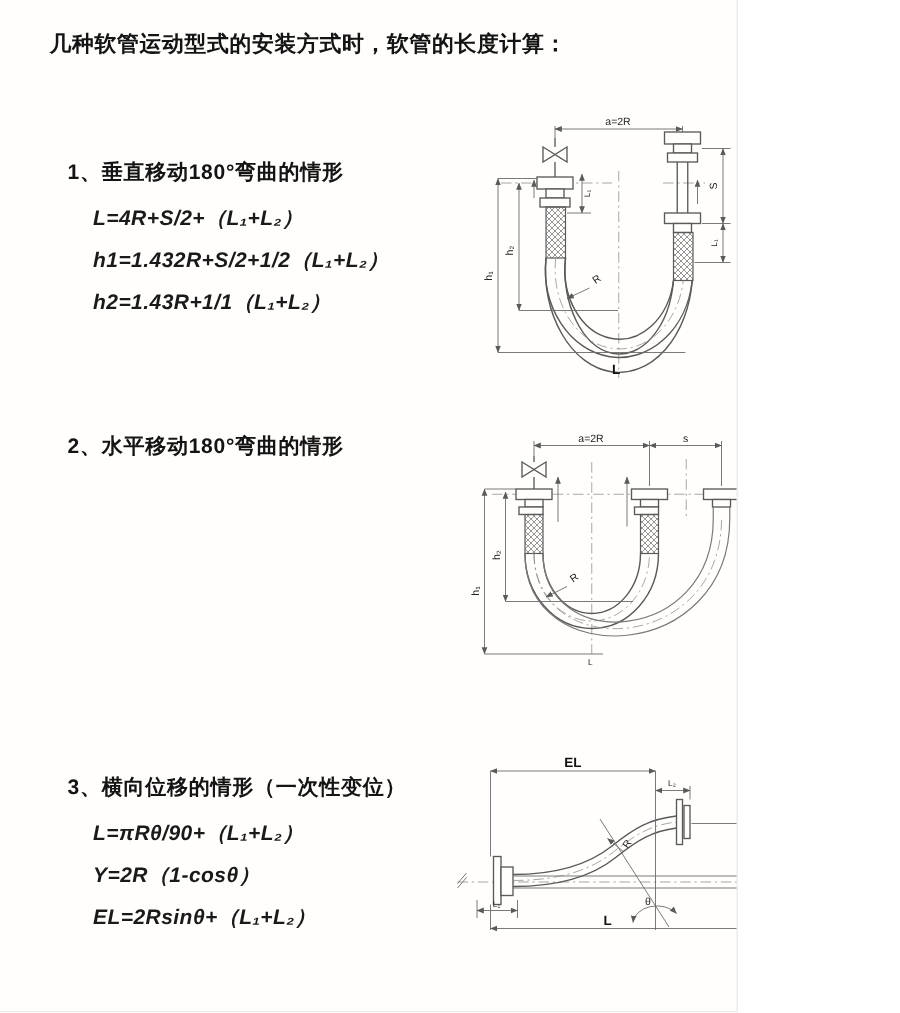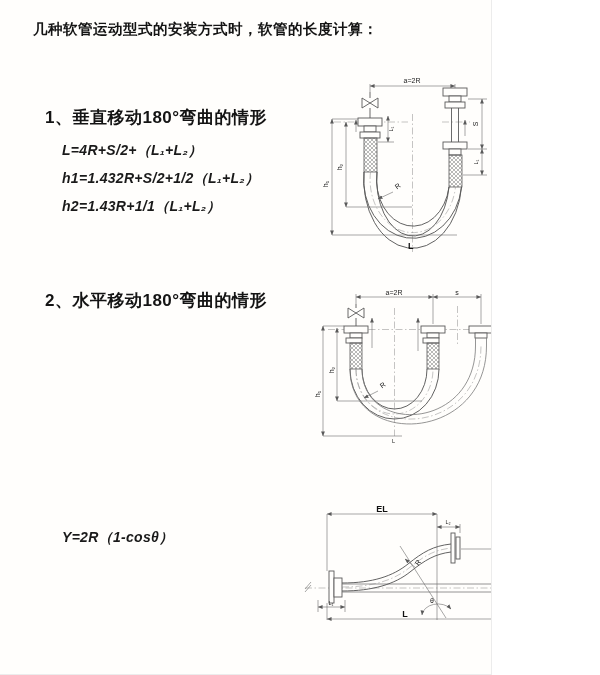--- a/index.html
+++ b/index.html
@@ -8,21 +8,21 @@
     background:#fffefc;overflow:hidden;
     font-family:"Liberation Sans","DejaVu Sans",sans-serif;
     border-right:1px solid #ececec;border-bottom:1px solid #ececec;
     box-sizing:border-box;
   }
   .title{
     position:absolute;left:33px;top:20px;
     font-size:14.5px;font-weight:bold;color:#141414;letter-spacing:.5px;
   }
   .sec{position:absolute;left:45px;}
-  .heading{font-size:17px;font-weight:bold;color:#141414;letter-spacing:.5px;}
+  .heading{font-size:14px;font-weight:bold;color:#141414;letter-spacing:.5px;}
   .formulas{margin:7px 0 0 17px;font-style:italic;}
   .formula{
     font-size:14px;font-weight:bold;color:#1a1a1a;
     line-height:28px;letter-spacing:.3px;white-space:pre;
   }
   svg.diag{position:absolute;}
   
   .ln   {stroke:#5a5a5a;stroke-width:.9;fill:none;}
   .fit  {stroke:#5a5a5a;stroke-width:.9;fill:#fffefc;}
   .braid{stroke:#5a5a5a;stroke-width:.8;fill:url(#hx);}
@@ -199,22 +199,25 @@
       <text class="lbl" transform="rotate(-90 23.5 84)" x="23.5" y="84" text-anchor="middle">h₂</text>
     </g>
     <g>
       <line class="dim" x1="68" y1="105" x2="54" y2="112" marker-end="url(#ar)"></line>
       <text class="lbl" transform="rotate(-35 74 101)" x="74" y="101" text-anchor="middle">R</text>
     </g>
     <text class="lbl-s" x="82" y="157">L</text>
   </svg>
 
   <div class="sec" style="top:516px">
+    <div class="heading">3、横向位移的情形（一次性变位）</div>
     <div class="formulas">
+      <div class="formula">L=πRθ/90+（L₁+L₂）</div>
       <div class="formula">Y=2R（1-cosθ）</div>
+      <div class="formula">EL=2Rsinθ+（L₁+L₂）</div>
     </div>
   </div>
 
   <svg class="diag" viewBox="0 0 300 152" style="left:298px;top:502px;width:300px;height:152px">
     <g>
       <path class="cl" d="M7,86 H258"></path>
     </g>
     <g>
       <path class="dim" d="M7,90 L13,83 M7,87 L13,80"></path>
     </g>

